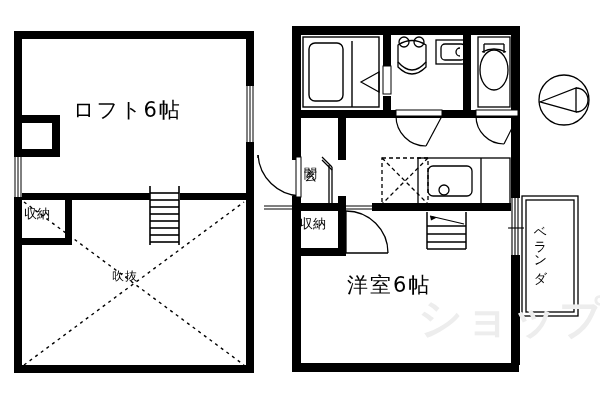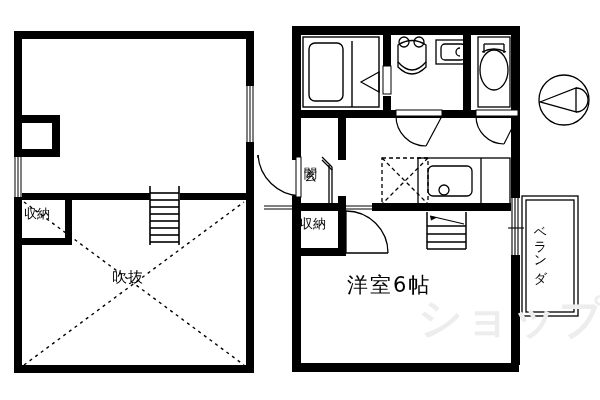--- a/index.html
+++ b/index.html
@@ -2,21 +2,21 @@
 <html><head>
 <meta charset="utf-8">
 <style>
   html,body{margin:0;padding:0;background:#ffffff;}
   body{width:600px;height:400px;overflow:hidden;
        font-family:"DejaVu Sans","Liberation Sans",sans-serif;}
   #stage{position:relative;width:600px;height:400px;background:#fff;}
   #stage svg{position:absolute;left:0;top:0;}
   .lbl{position:absolute;color:#000;white-space:nowrap;line-height:1;}
   .lbl-h{font-size:21px;letter-spacing:2px;font-weight:500;}
-  .lbl-m{font-size:15px;letter-spacing:1px;text-align:right;}
+  .lbl-m{font-size:12px;letter-spacing:1px;text-align:right;}
   .lbl-s{font-size:13px;letter-spacing:0px;}
   .vert{writing-mode:vertical-rl;text-orientation:upright;}
   .wm{position:absolute;color:#ededed;font-weight:bold;white-space:nowrap;
       line-height:1;letter-spacing:2px;user-select:none;}
 </style>
 </head>
 <body>
 
 <div id="stage">
 
@@ -236,20 +236,21 @@
       <g stroke="#000" stroke-width="1.3" fill="none">
         <circle cx="564" cy="100" r="25"></circle>
         <path d="M 540 102 L 576 88 L 576 112 Z"></path>
         <path d="M 576 88 a 12 12 0 0 1 0 24"></path>
       </g>
     </g>
   </svg>
 
   <div class="wm" style="left:418px;top:296px;font-size:44px;">ショップ</div>
 
+  <div class="lbl lbl-h" style="left:73px;top:100px;">ロフト6帖</div>
 
   <div class="lbl lbl-m" style="left:112px;top:270px;">吹抜</div>
 
   <div class="lbl lbl-s" style="left:24px;top:207px;">収納</div>
 
   <div class="lbl lbl-h" style="left:347px;top:275px;">洋室6帖</div>
 
   <div class="lbl lbl-s vert" style="left:304px;top:157px;">玄関</div>
 
   <div class="lbl lbl-s" style="left:300px;top:217px;">収納</div>

